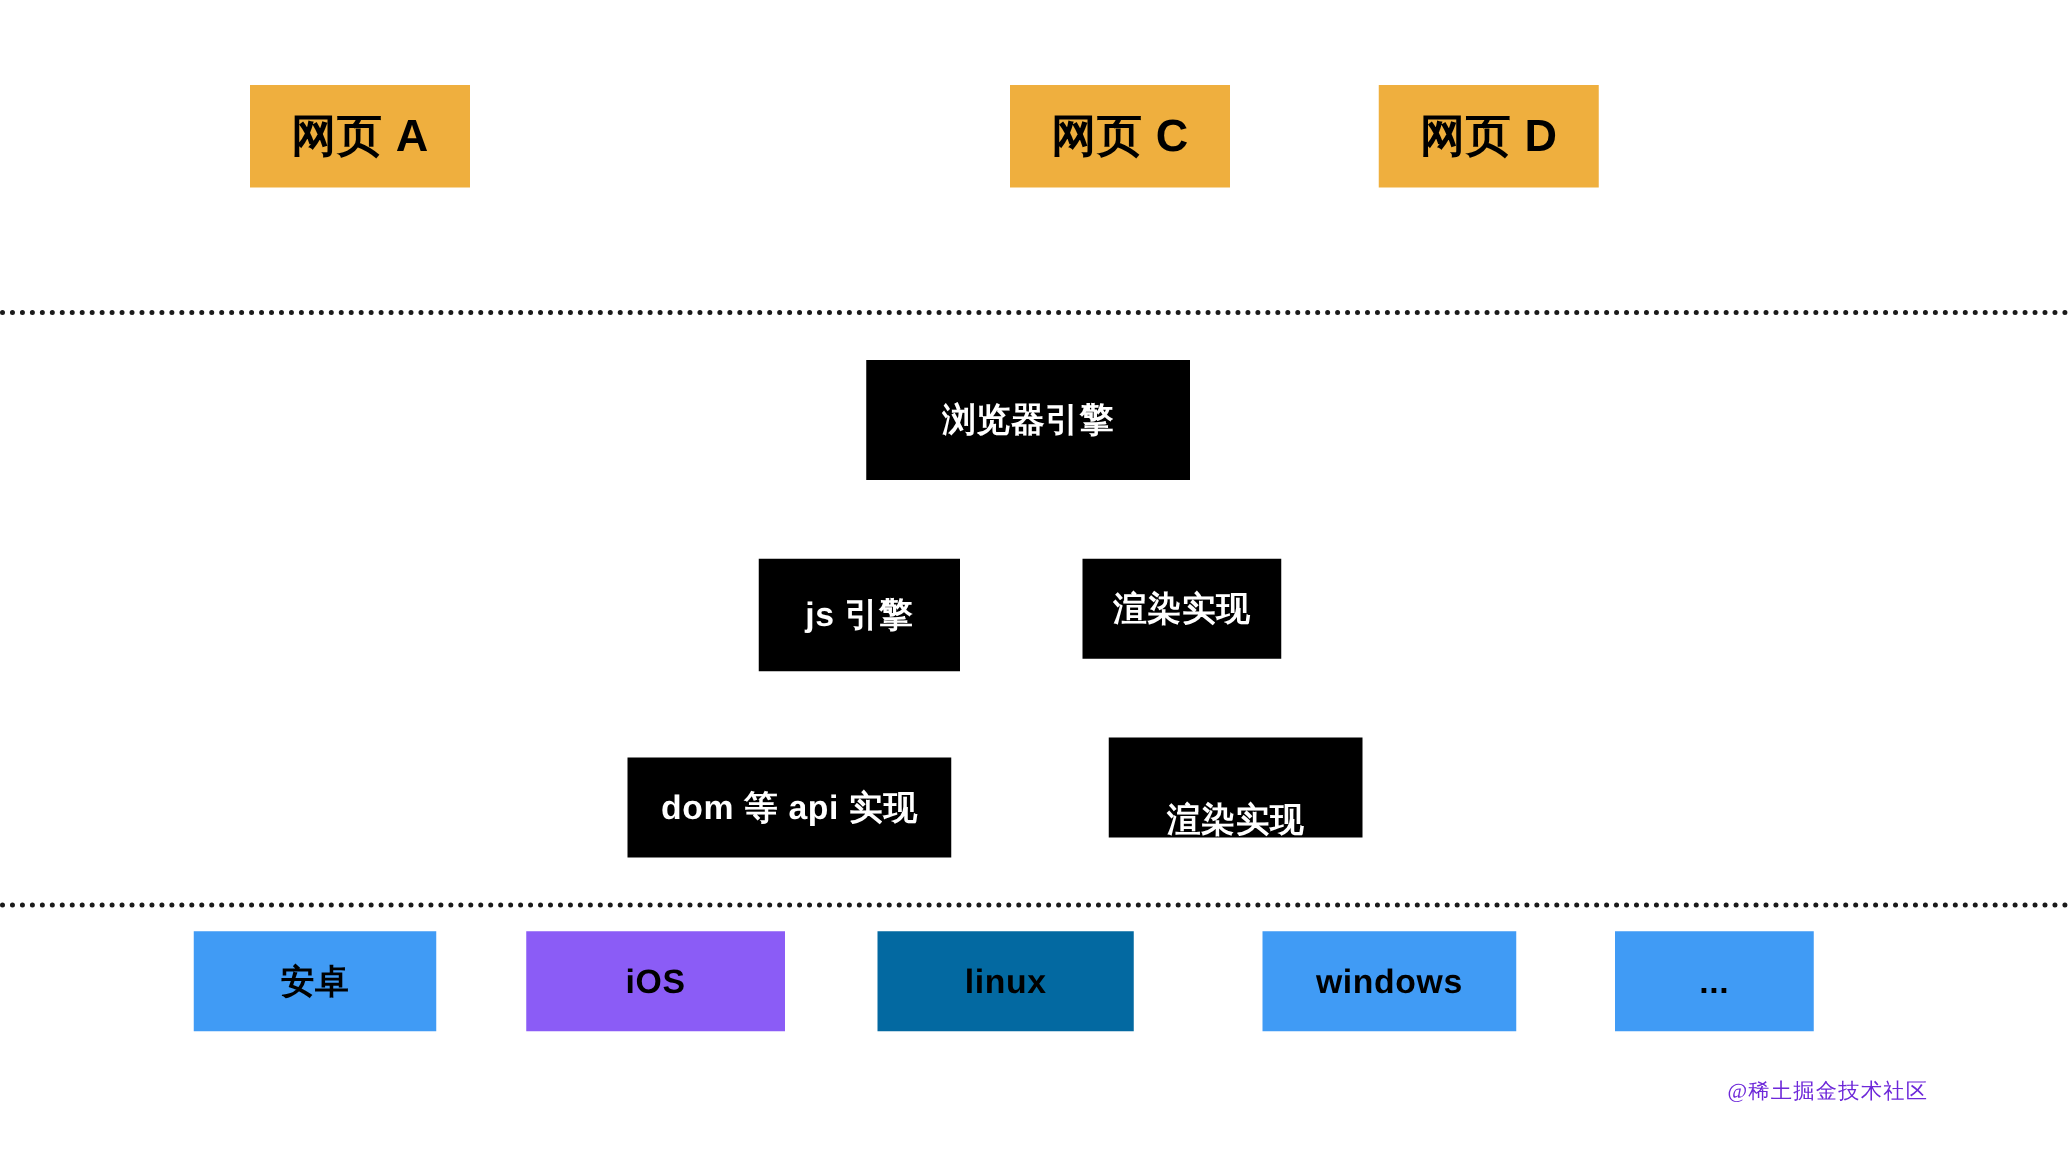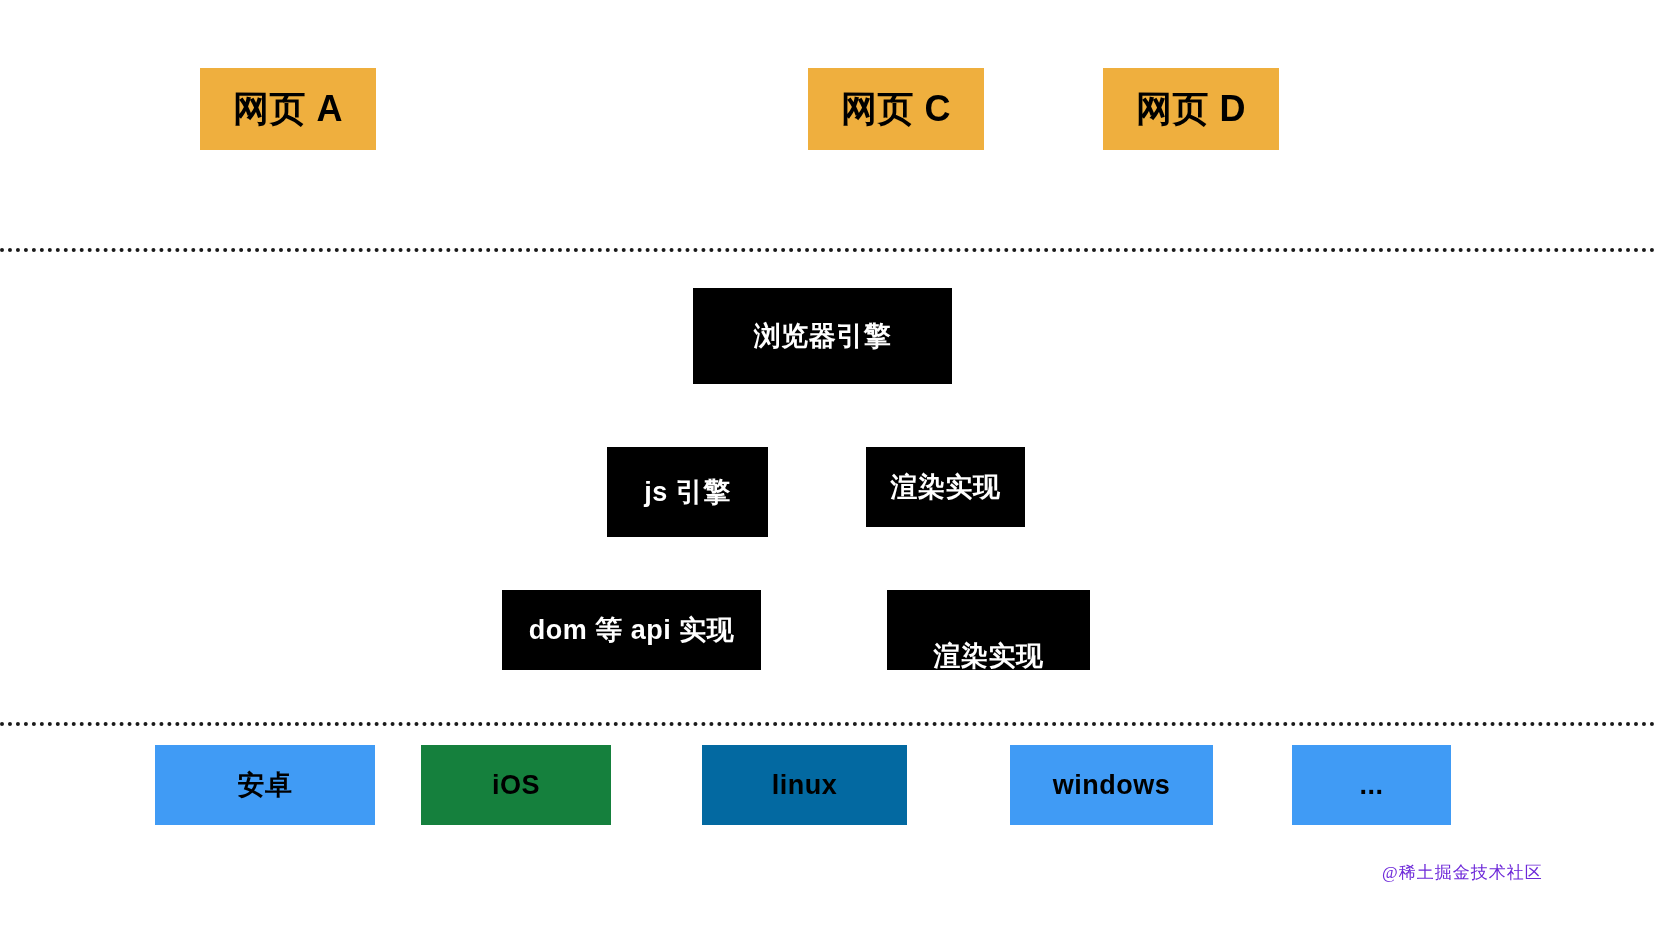--- a/index.html
+++ b/index.html
@@ -78,33 +78,33 @@
 
   <div class="box box-engine" style="left: 693px; top: 288px; width: 259px; height: 96px; background: rgb(0, 0, 0); color: rgb(255, 255, 255);">
     <span>浏览器引擎</span>
   </div>
   <div class="box box-engine" style="left: 607px; top: 447px; width: 161px; height: 90px; background: rgb(0, 0, 0); color: rgb(255, 255, 255);">
     <span>js 引擎</span>
   </div>
   <div class="box box-engine" style="left: 866px; top: 447px; width: 159px; height: 80px; background: rgb(0, 0, 0); color: rgb(255, 255, 255);">
     <span>渲染实现</span>
   </div>
-  <div class="box box-engine" style="left: 502px; top: 590px; width: 259px; height: 80px; background: rgb(0, 0, 0); color: rgb(255, 255, 255);">
+  <div class="box box-engine" style="left: 502px; top: 606px; width: 259px; height: 80px; background: rgb(0, 0, 0); color: rgb(255, 255, 255);">
     <span>dom 等 api 实现</span>
   </div>
   <div class="box box-engine" style="left: 887px; top: 590px; width: 203px; height: 80px; background: rgb(0, 0, 0); color: rgb(255, 255, 255); align-items: flex-end;">
     <span>渲染实现</span>
   </div>
 
   <div class="divider" style="top: 722px; border-top-color: rgb(26, 26, 26);"></div>
 
-  <div class="box box-os" style="left: 155px; top: 745px; width: 220px; height: 80px; background: rgb(64, 155, 245);">
+  <div class="box box-os" style="left: 155px; top: 745px; width: 194px; height: 80px; background: rgb(64, 155, 245);">
     <span>安卓</span>
   </div>
-  <div class="box box-os" style="left: 421px; top: 745px; width: 190px; height: 80px; background: #15803d;">
+  <div class="box box-os" style="left: 421px; top: 745px; width: 207px; height: 80px; background: #8b5cf6;">
     <span>iOS</span>
   </div>
   <div class="box box-os" style="left: 702px; top: 745px; width: 205px; height: 80px; background: #0369a1;">
     <span>linux</span>
   </div>
   <div class="box box-os" style="left: 1010px; top: 745px; width: 203px; height: 80px; background: rgb(64, 155, 245);">
     <span>windows</span>
   </div>
   <div class="box box-os" style="left: 1292px; top: 745px; width: 159px; height: 80px; background: rgb(64, 155, 245);">
     <span>...</span>

